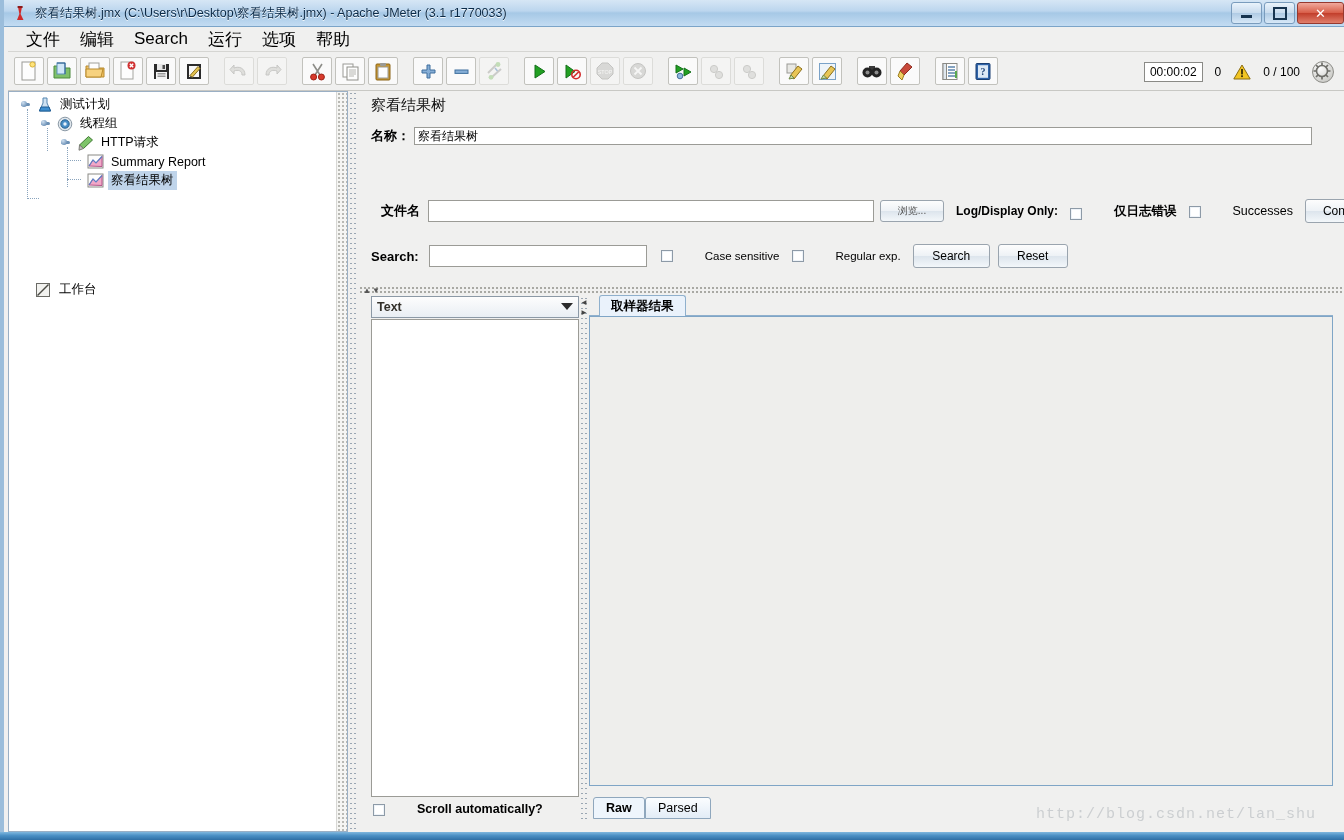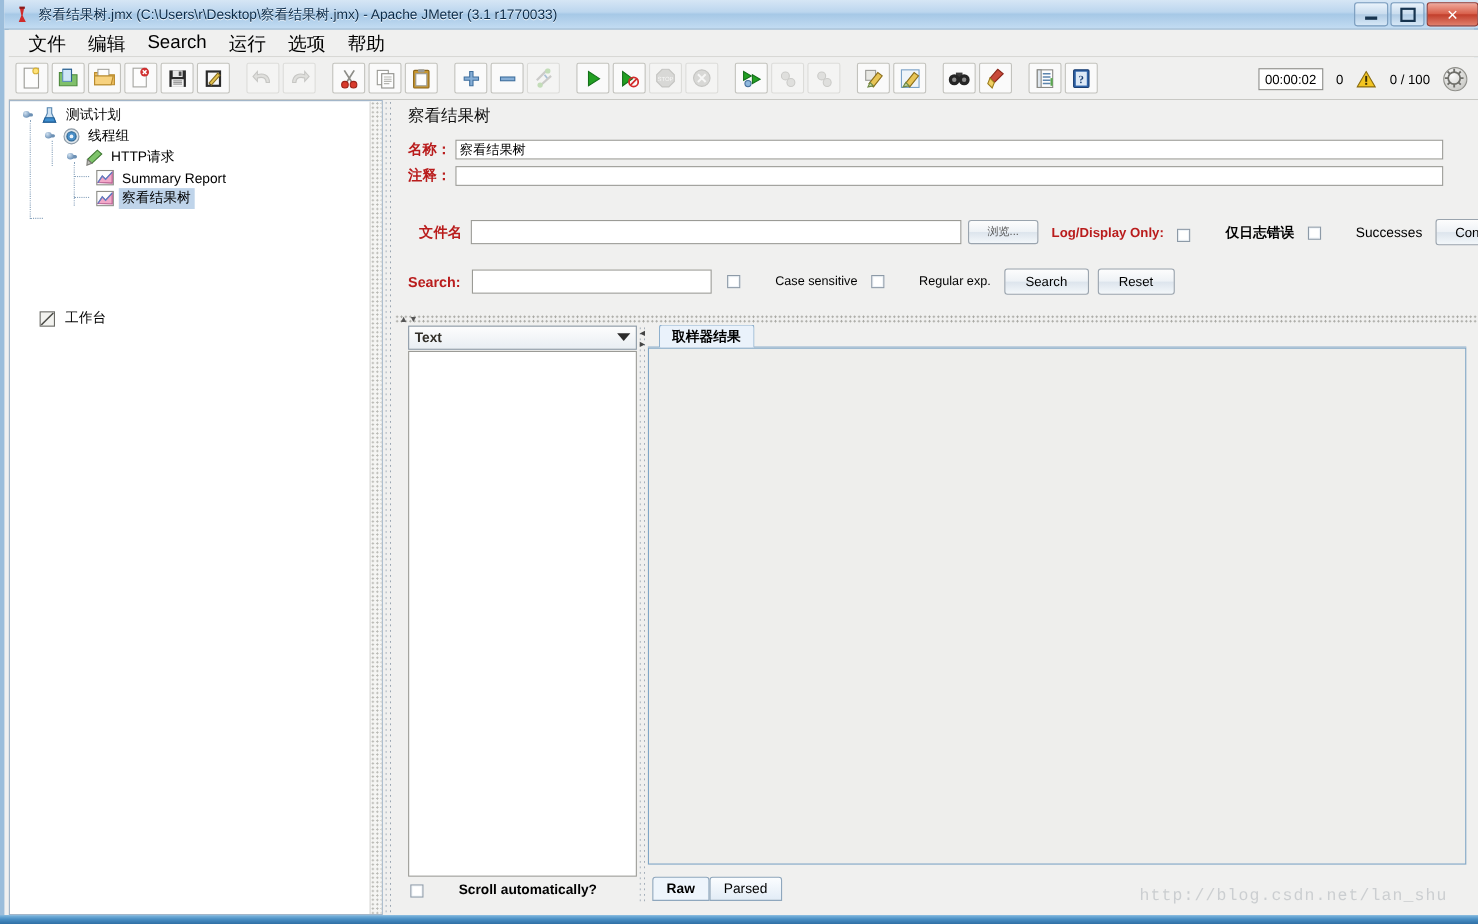--- a/index.html
+++ b/index.html
@@ -93,21 +93,21 @@
   .tline-h{position:absolute;border-top:1px dotted #8aa4bd;}
 
   #vsplit{position:absolute;left:341px;top:0;width:9px;height:741px;background:#f0f0ef;
      background-image:radial-gradient(circle,#9aa6b2 .8px,transparent .9px);
      background-size:4px 5px;cursor:col-resize;}
 
   #rightpanel{position:absolute;left:351px;top:0;width:985px;height:741px;background:#f0f0ef;}
 
   .ptitle{position:absolute;left:12px;top:5px;font-size:15px;color:#111;}
   .fieldrow{position:absolute;display:flex;align-items:center;}
-  .flabel{font-size:13px;font-weight:bold;color:#b91c1c;margin-right:4px;white-space:nowrap;}
+  .flabel{font-size:13px;font-weight:bold;color:#000000;margin-right:4px;white-space:nowrap;}
   .jinput{border:1px solid #9b9b96;background:#fff;height:18px;box-sizing:border-box;
      font-size:12px;padding:1px 3px;color:#000;font-family:"Liberation Sans",sans-serif;outline:none;}
 
   .group{position:absolute;border:1px solid #b6b6b1;box-sizing:border-box;background:transparent;}
   .group>.gtitle{position:absolute;left:8px;top:-8px;background:#f0f0ef;padding:0 4px;
      font-size:12px;color:#000;white-space:nowrap;}
 
   .jbtn{border:1px solid #9aa4ae;border-radius:3px;box-sizing:border-box;
      background:linear-gradient(180deg,#fdfdfd 0%,#eef2f6 48%,#dde5ed 52%,#f3f7fa 100%);
      font-size:12px;color:#000;display:flex;align-items:center;justify-content:center;
@@ -511,24 +511,20 @@
 
     <div id="rightpanel">
 
       <div class="ptitle">察看结果树</div>
 
       <div class="fieldrow" style="left:12px;top:36px;width:962px;">
         <span class="flabel">名称：</span>
         <input class="jinput" style="width: 898px;" value="察看结果树">
       </div>
 
-      <div class="fieldrow" style="left:12px;top:60px;width:962px;">
-        <span class="flabel">注释：</span>
-        <input class="jinput" style="width: 898px;" value="">
-      </div>
 
       <div class="fieldrow" style="left:22px;top:108px;">
         <span class="flabel">文件名</span>
         <input class="jinput" style="width: 446px; height: 22px; margin-left: 4px;" value="">
         <div class="jbtn" style="width:64px;height:22px;margin-left:6px;font-size:10px;color:#555;">浏览...</div>
         <span class="flabel" style="margin-left:12px;font-size:12px;">Log/Display Only:</span>
         <label class="cbox" style="margin-left:8px;">
           <span class="box"></span>
           <span class="tx cn">仅日志错误</span>
         </label>

